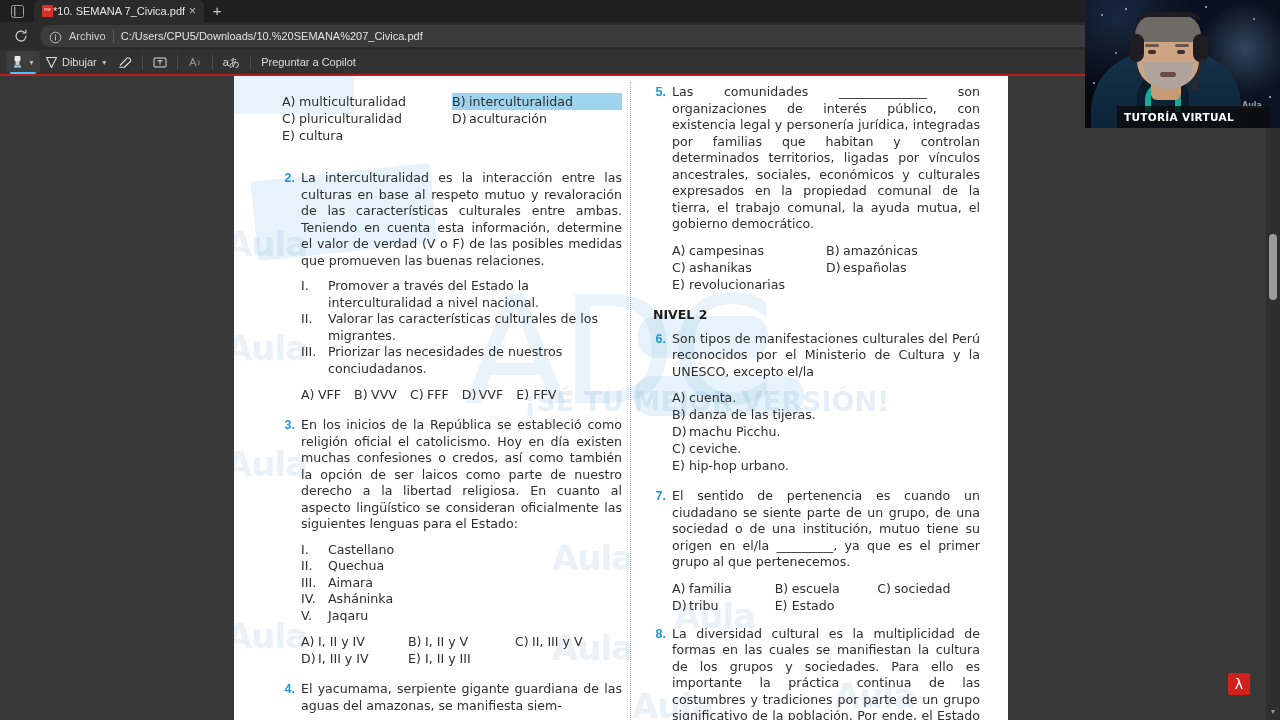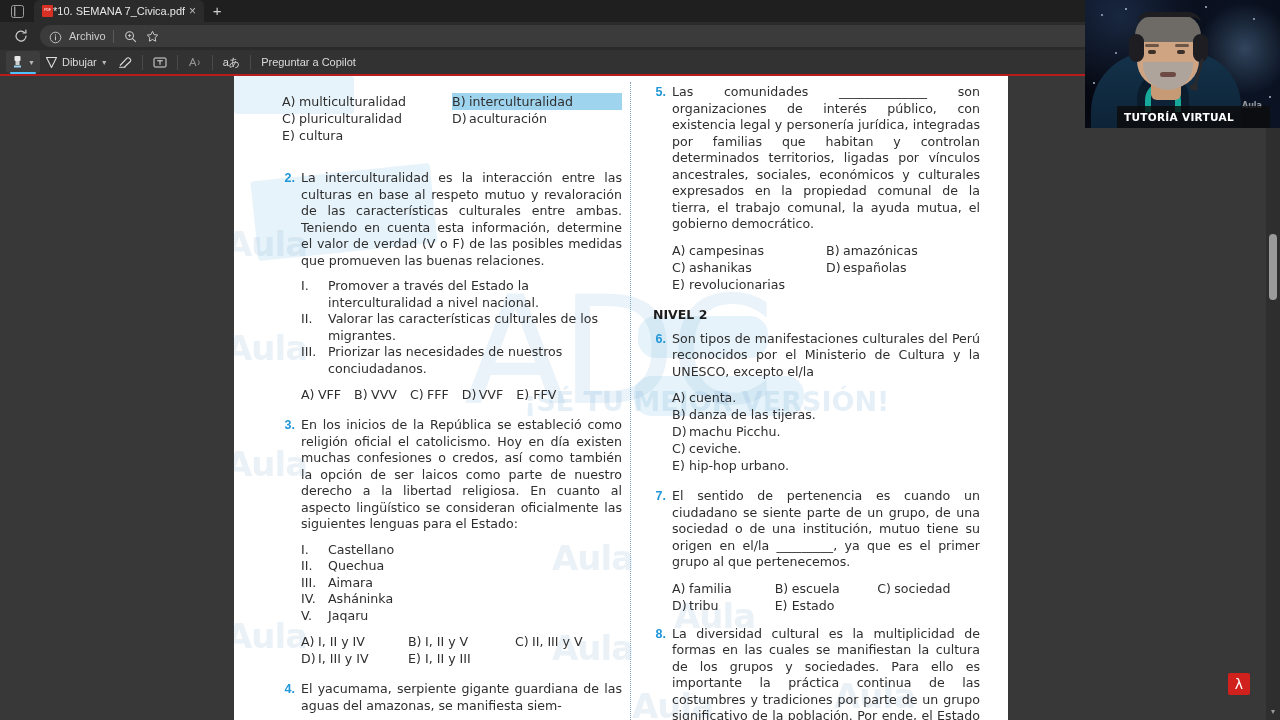--- a/index.html
+++ b/index.html
@@ -310,20 +310,21 @@
     <div class="omnibox">
       <span class="omni-info">
         <svg width="13" height="13" viewBox="0 0 13 13">
             <circle cx="6.5" cy="6.5" r="5.3" fill="none" stroke="#c2c2c2" stroke-width="1"></circle>
             <rect x="6" y="5.3" width="1" height="4" fill="#c2c2c2"></rect>
             <rect x="6" y="3.3" width="1" height="1.2" fill="#c2c2c2"></rect>
           </svg>
       </span>
       <span class="omni-scheme">Archivo</span>
       <span class="omni-sep"></span>
+      <span class="omni-url">C:/Users/CPU5/Downloads/10.%20SEMANA%207_Civica.pdf</span>
       <span class="omni-right">
         <span class="omni-icon">
           <svg width="13" height="13" viewBox="0 0 13 13">
               <circle cx="5.6" cy="5.6" r="3.9" fill="none" stroke="#c9c9c9" stroke-width="1.1"></circle>
               <path d="M8.6 8.6l3 3" stroke="#c9c9c9" stroke-width="1.1" stroke-linecap="round"></path>
               <path d="M4 5.6h3.2M5.6 4v3.2" stroke="#c9c9c9" stroke-width=".9"></path>
             </svg>
         </span>
         <span class="omni-icon">
           <svg width="13" height="13" viewBox="0 0 13 13">

